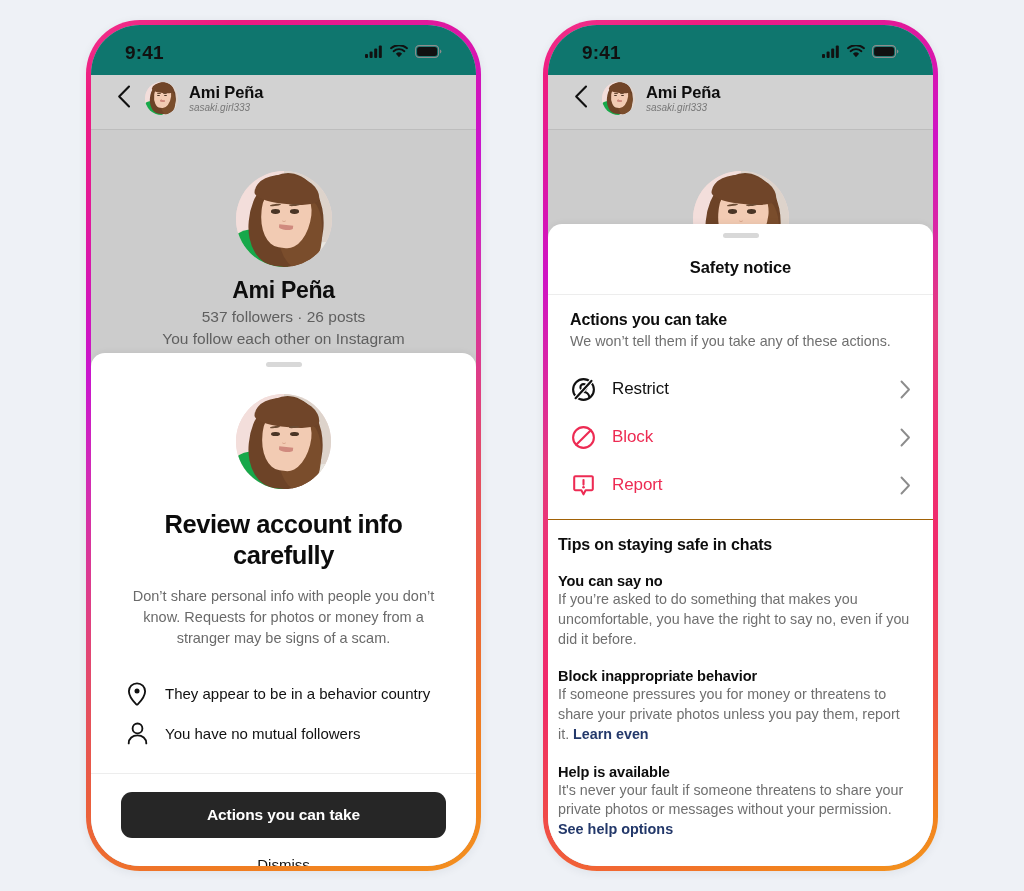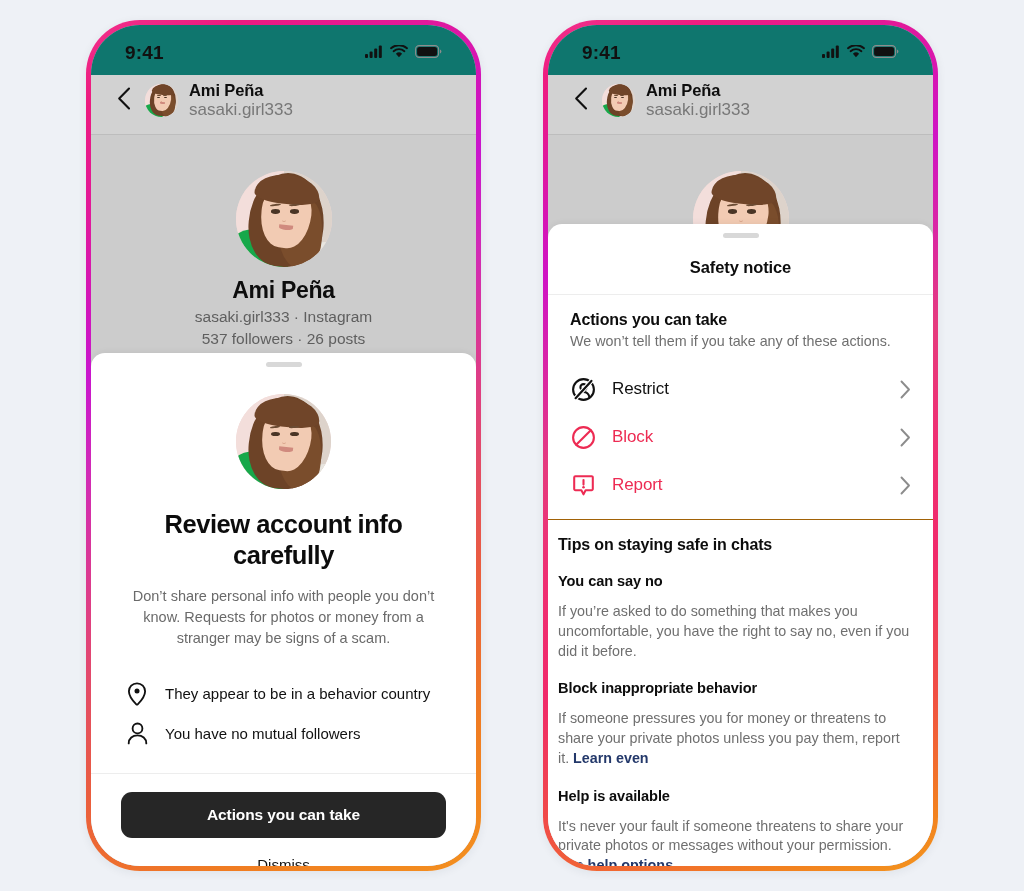--- a/index.html
+++ b/index.html
@@ -117,23 +117,24 @@
     margin-left: 6px;
   }
   .hdr-names { margin-left: 11px; line-height: 1.12; }
   .hdr-name {
     font-size: 16.5px;
     font-weight: 700;
     color: #0d0d0d;
     letter-spacing: -.1px;
   }
   .hdr-handle {
-    font-size: 17px;
+    font-size: 10px;
     color: #787878;
     margin-top: 1px;
+    font-style: italic;
   }
 
   
   .chat-body {
     background: #cccccc;
     position: absolute;
     left: 0; right: 0;
     top: 135px;
     bottom: 0;
     text-align: center;
@@ -317,21 +318,21 @@
   .tips-title {
     font-size: 16px; font-weight: 700; color: #0d0d0d;
     letter-spacing: -.15px;
   }
   .tip { margin-top: 19px; }
   .tip-h {
     font-size: 14.6px; font-weight: 700; color: #0d0d0d;
     letter-spacing: -.1px;
   }
   .tip-b {
-    font-size: 14.3px; color: #6f6f6f; line-height: 1.38; margin-top: 13px;
+    font-size: 14.3px; color: #6f6f6f; line-height: 1.38; margin-top: 1px;
   }
   .link {
     color: #23386a; font-weight: 700; cursor: pointer;
   }
   .link-block {
     display: inline-block; color: #23386a; font-weight: 700;
     font-size: 14.4px; cursor: pointer; margin-top: 1px;
   }
 </style>
 </head>
@@ -415,21 +416,20 @@
               <div class="fringe"></div>
               <div class="brow-l"></div>
               <div class="brow-r"></div>
               <div class="eye-l"></div>
               <div class="eye-r"></div>
               <div class="nose"></div>
               <div class="mouth"></div>
             </div>
         </div>
         <div class="prof-name">Ami Peña</div>
-        <div class="prof-line">sasaki.girl333 · Instagram</div>
         <div class="prof-line">537 followers · 26 posts</div>
         <div class="prof-line">You follow each other on Instagram</div>
       </div>
 
       <div class="sheet sheet-left">
         <div class="grabber"></div>
 
         <div class="sheet-avatar">
           <div class="av">
               <div class="bg-left"></div>

